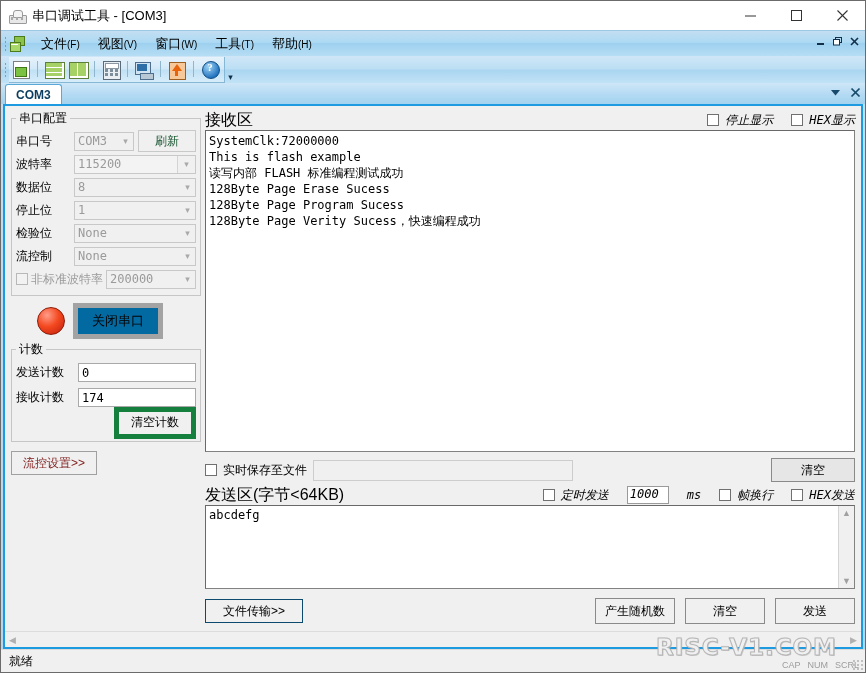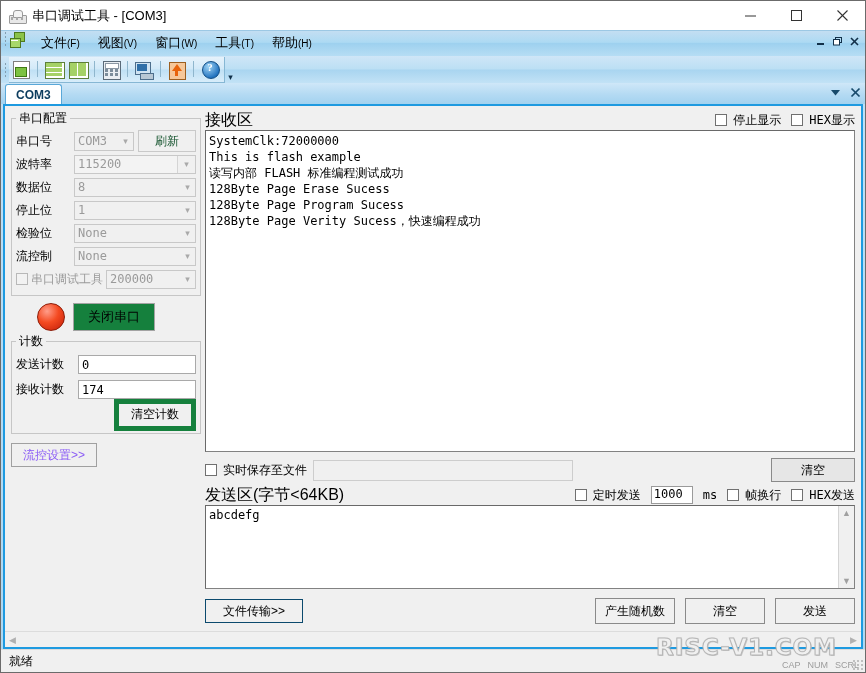--- a/index.html
+++ b/index.html
@@ -47,21 +47,21 @@
   .win-btn{
     width:46px;height:29px;display:flex;align-items:center;justify-content:center;
     font-size:13px;color:#333;
   }
   .win-btn svg{display:block;}
 
   
   .menubar{
     height:25px;flex:0 0 auto;
     background:linear-gradient(to bottom,#c3def2 0%,#addaf3 45%,#9ed1ef 50%,#b6ddf4 100%);
-    display:flex;position:relative;
+    display:flex;align-items:center;position:relative;
     border-top:1px solid #9cc8e4;
   }
   .grip{
     width:3px;height:15px;margin-left:3px;margin-right:2px;
     background-image:radial-gradient(#7a93a5 40%,transparent 41%);
     background-size:3px 4px;
     opacity:.85;
   }
   .menu-appicon{
     width:17px;height:17px;position:relative;margin-right:6px;flex:0 0 auto;
@@ -198,47 +198,47 @@
   .chkbox.dark{border:1px solid #707070;background:#fff;}
   .chklabel{font-size:12px;color:#9a9a9a;white-space:nowrap;}
 
   .openrow{display:flex;align-items:center;margin:7px 0 2px 0;padding-left:26px;}
   .led{
     width:26px;height:26px;border-radius:50%;flex:0 0 auto;margin-right:8px;
     background:radial-gradient(circle at 35% 28%,#ff9d8a 0%,#f44a21 45%,#c01b08 100%);
     border:1px solid #8d1b07;
   }
   .btn-big{
-    height:26px;padding:0 14px;background:#15803d;border:1px solid #a3a3a3;
+    height:26px;padding:0 14px;background:#0369a1;border:5px solid #a3a3a3;
     font-size:13px;color:#000;display:flex;align-items:center;justify-content:center;
   }
   .cntrow{display:flex;align-items:center;height:23px;margin-bottom:2px;}
   .cntlabel{width:62px;font-size:12px;color:#000;flex:0 0 auto;}
   .txtin{
     flex:1 1 auto;height:19px;background:#fff;border:1px solid #a9a9a9;
     font-family:"DejaVu Sans Mono","Liberation Mono",monospace;font-size:12px;color:#000;
     display:flex;align-items:center;padding-left:3px;box-sizing:border-box;
   }
   .clr-cnt{
     margin-left:auto;height:22px;padding:0 12px;background:#f0f0f0;border:5px solid #15803d;
     font-size:12px;display:flex;align-items:center;justify-content:center;
   }
   .btn-flow{
     margin-top:9px;height:22px;width:84px;background:#f0f0f0;border:1px solid #a0a0a0;
-    font-size:12px;color:#8b5cf6;display:flex;align-items:center;justify-content:center;
+    font-size:12px;color:#7f1d1d;display:flex;align-items:center;justify-content:center;
   }
 
   
   .rightpanel{
     flex:1 1 auto;display:flex;flex-direction:column;padding:4px 6px 4px 4px;box-sizing:border-box;
     min-width:0;
   }
   .sec-head{display:flex;align-items:center;height:20px;flex:0 0 auto;}
   .sec-title{font-size:16px;color:#000;}
-  .head-right{margin-left:auto;display:flex;align-items:center;gap:10px;}
+  .head-right{margin-left:auto;display:flex;align-items:center;gap:18px;font-style:italic;}
   .chk2{display:flex;align-items:center;gap:3px;}
   .chk2 .lbl{font-size:12px;color:#000;font-family:"DejaVu Sans Mono","Liberation Mono",monospace;}
   .chk2 .lblcn{font-size:12px;color:#000;}
 
   .recvbox{
     flex:1 1 auto;background:#fff;border:1px solid #828282;
     border-top-color:#696969;border-left-color:#696969;
     padding:2px 3px;overflow:hidden;min-height:0;position:relative;
   }
   .recv-line{
@@ -515,21 +515,21 @@
             <div class="frow">
               <div class="flabel">流控制</div>
               <div class="combo">
                 <span class="val">None</span>
                 <span class="arrow">▾</span>
               </div>
             </div>
 
             <div class="chkrow">
               <div class="chkbox"></div>
-              <div class="chklabel">串口调试工具</div>
+              <div class="chklabel">非标准波特率</div>
               <div class="combo" style="margin-left:3px;flex:1 1 auto">
                 <span class="val">200000</span>
                 <span class="arrow">▾</span>
               </div>
             </div>
           </fieldset>
 
           <div class="openrow">
             <div class="led"></div>
             <div class="btn-big">关闭串口</div>

